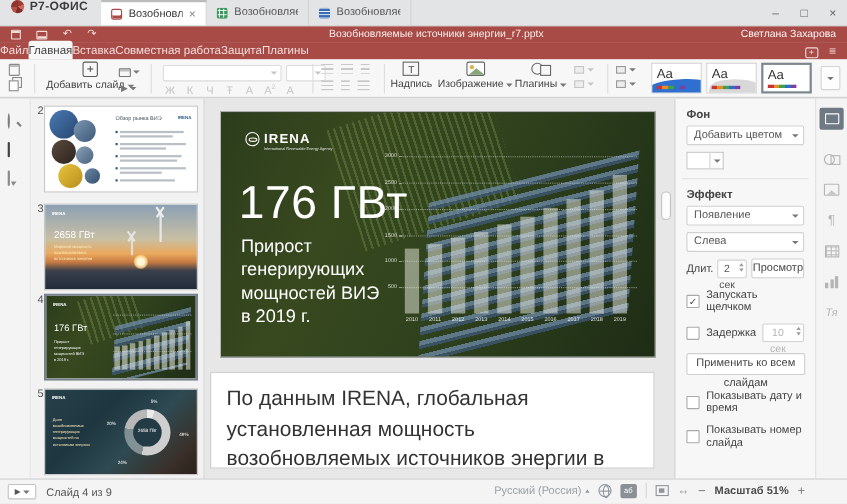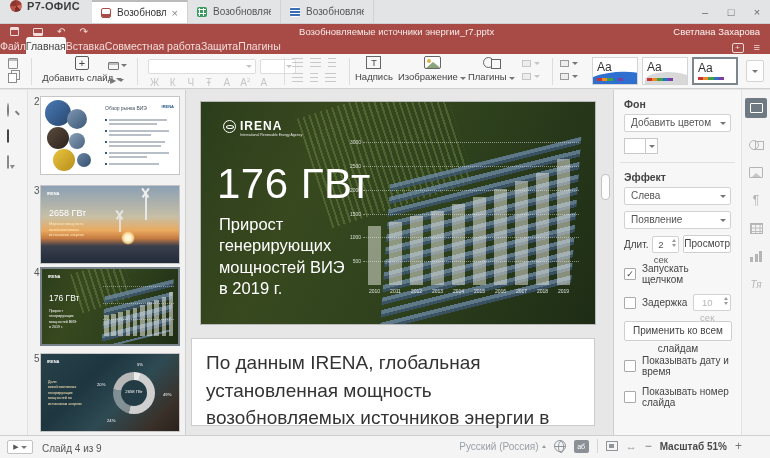--- a/index.html
+++ b/index.html
@@ -192,21 +192,21 @@
   .rs-table { width:13px; height:11px; border:1px solid #b5b5b5; background:linear-gradient(#b5b5b5 0 1px, transparent 1px), linear-gradient(90deg,#b5b5b5 0 1px, transparent 1px); background-size:4.3px 3.6px; }
   .rs-chart { display:flex; align-items:flex-end; gap:1.5px; height:11px; }
   .rs-chart span { width:3px; background:#b5b5b5; }
   .rs-ta { color:#b5b5b5; font-size:10px; font-style:italic; }
 
   
   .statusbar { position:absolute; left:0; top:435px; width:770px; height:23px; background:#f4f4f4; border-top:1px solid #cfcfcf; }
   .sb-left { position:absolute; left:7px; top:4px; display:flex; align-items:flex-end; gap:9px; }
   .play-btn { width:26px; height:14px; border:1px solid #c2c2c2; background:#fff; border-radius:2px; display:flex; align-items:center; justify-content:center; gap:2px; font-size:7px; color:#555; }
   .sb-count { font-size:10px; color:#555; }
-  .sb-right { position:absolute; right:28px; top:3px; display:flex; align-items:center; gap:8px; }
+  .sb-right { position:absolute; right:38px; top:3px; display:flex; align-items:center; gap:8px; }
   .sb-lang { font-size:10px; color:#9aa0a5; display:flex; align-items:center; gap:3px; }
   .globe { width:12px; height:12px; border-radius:50%; border:1px solid #8e9499; position:relative; }
   .globe:before { content:""; position:absolute; left:0; top:4.5px; width:10px; height:1px; background:#8e9499; }
   .globe:after { content:""; position:absolute; left:3px; top:0; width:4px; height:10px; border-radius:50%; border:1px solid #8e9499; }
   .spellbox { width:15px; height:13px; border-radius:2px; background:#8b9096; color:#fff; font-size:7px; line-height:13px; text-align:center; }
   .sb-sep { width:1px; height:14px; background:#d5d5d5; }
   .fit-slide { width:12px; height:10px; border:1px solid #8e9499; position:relative; }
   .fit-slide:after { content:""; position:absolute; left:2.5px; top:2px; width:5px; height:4px; background:#8e9499; }
   .fitw { color:#8e9499; font-size:11px; }
   .zoom-minus,.zoom-plus { color:#777; font-size:12px; }
@@ -534,25 +534,25 @@
       <div class="swatch-row">
         <span class="swatch"></span>
         <span class="swatch-dd">
             <span class="caret"></span>
           </span>
       </div>
       <div class="hr"></div>
 
       <div class="rp-label">Эффект</div>
       <div class="select">
+        <span>Появление</span>
+        <span class="caret"></span>
+      </div>
+      <div class="select">
         <span>Слева</span>
-        <span class="caret"></span>
-      </div>
-      <div class="select">
-        <span>Появление</span>
         <span class="caret"></span>
       </div>
 
       <div class="dur-row">
         <span class="dur-lbl">Длит.</span>
         <span class="spinner">
           <span>2 сек</span>
           <span class="spin-btns">
               <span class="tri-u"></span>
               <span class="tri-d"></span>

